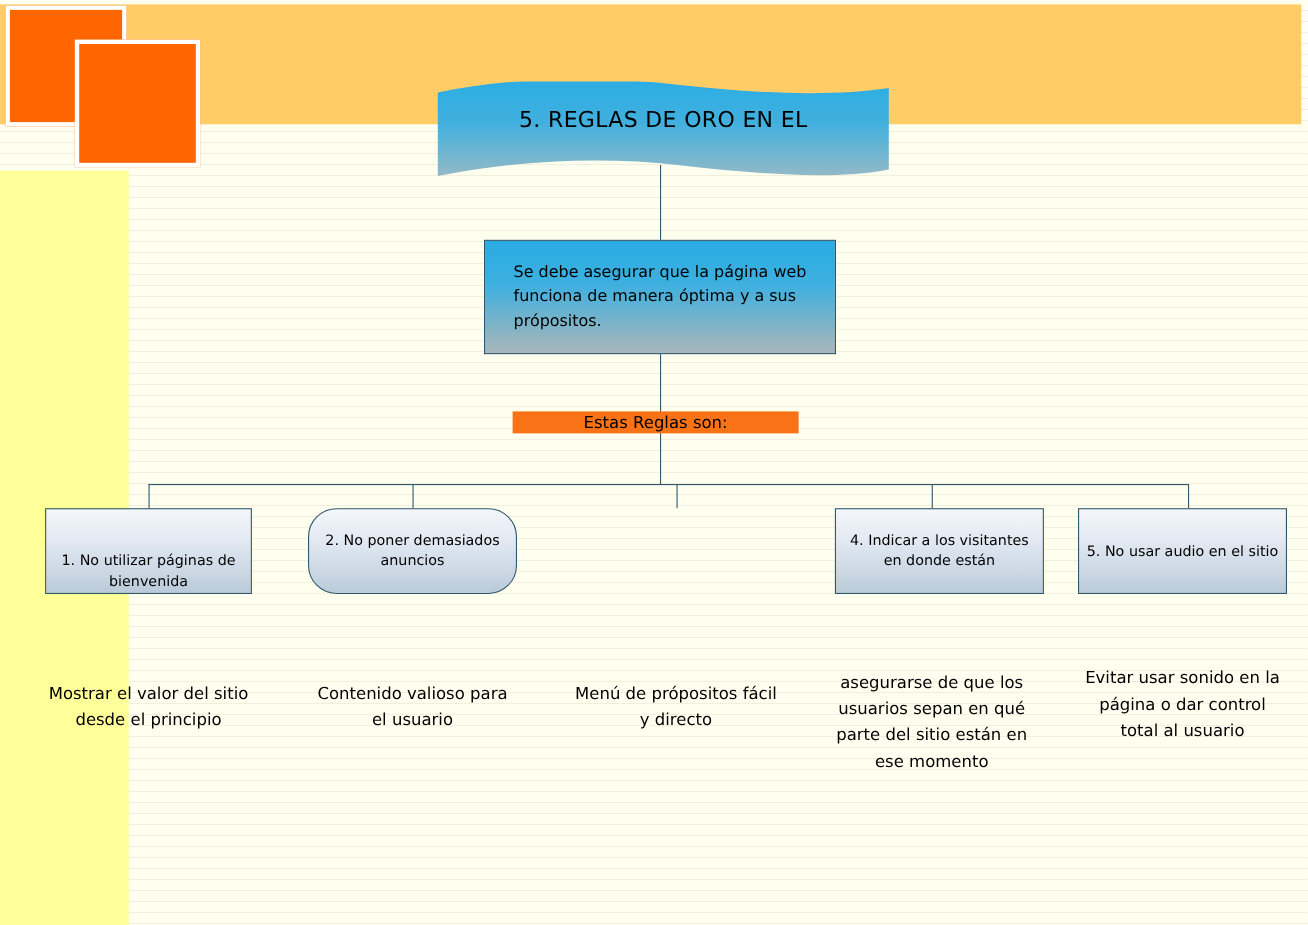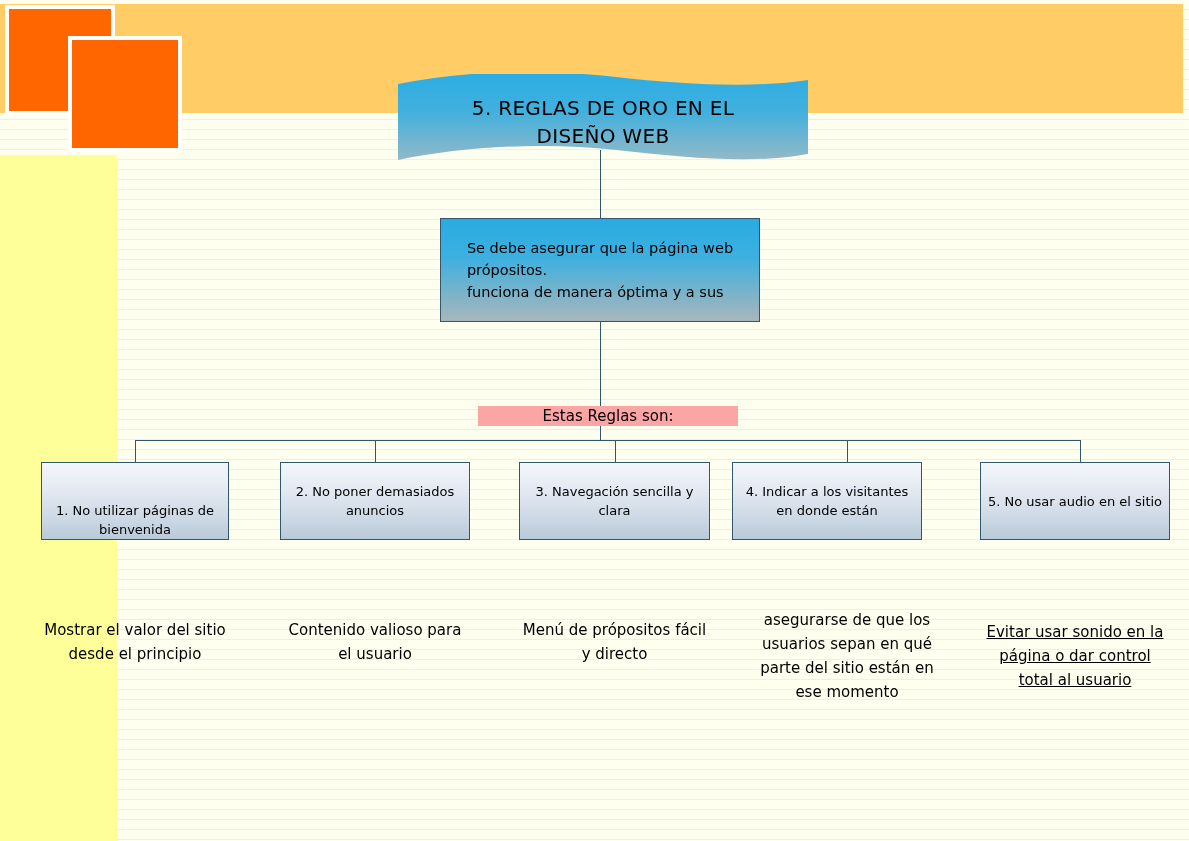--- a/index.html
+++ b/index.html
@@ -97,29 +97,28 @@
     font-family: "DejaVu Sans", sans-serif;
     font-size: 14.5px;
     line-height: 22px;
     color: #000000;
     padding: 0 8px;
   }
 
   
   #intermediate-label {
     position: absolute;
-    left: 478px; top: 374px;
+    left: 466px; top: 374px;
     width: 260px;
     text-align: center;
     font-family: "DejaVu Sans", sans-serif;
     font-size: 15px;
     color: #000000;
-    background: #fca5a5;
+    background: #f97316;
     padding: 1px 0;
-    margin-top: 32px;
   }
 
   
   .rule-box {
     position: absolute;
     top: 462px;
     height: 78px;
     background: linear-gradient(to bottom, #F3F6FB 0%, #E4EAF3 35%, #C9D6E3 78%, #B9CAD9 100%);
     border: 1px solid #31576B;
     box-sizing: border-box;
@@ -172,61 +171,57 @@
       <path d="M 2,10
                C 70,-4 150,-5 220,3
                C 290,11 360,14 412,6
                L 412,80
                C 360,90 290,84 220,76
                C 150,68 70,72 2,86
                Z" fill="url(#ribbonGrad)"></path>
     </svg>
     <div id="title-ribbon-text">
       <div>5. REGLAS DE ORO EN EL</div>
-      <div>DISEÑO WEB</div>
     </div>
   </div>
 
   <div class="connector v-line" style="left:600px; top:150px; height:68px;"></div>
 
   <div id="statement-box">
     <div id="statement-text">
       <div>Se debe asegurar que la página web</div>
+      <div>funciona de manera óptima y a sus</div>
       <div>própositos.</div>
-      <div>funciona de manera óptima y a sus</div>
     </div>
   </div>
 
   <div class="connector v-line" style="left:600px; top:322px; height:118px;"></div>
 
   <div id="intermediate-label">Estas Reglas son:</div>
 
   <div class="connector h-line" style="left:135px; top:440px; width:945px;"></div>
 
   <div class="connector v-line" style="left:135px; top:440px; height:22px;"></div>
   <div class="connector v-line" style="left:375px; top:440px; height:22px;"></div>
   <div class="connector v-line" style="left:615px; top:440px; height:22px;"></div>
   <div class="connector v-line" style="left:847px; top:440px; height:22px;"></div>
   <div class="connector v-line" style="left:1080px; top:440px; height:22px;"></div>
 
   <div class="rule-box" style="left:41px; width:188px;align-items:flex-end;">
     <div class="rule-box-text">1. No utilizar páginas de bienvenida</div>
   </div>
-  <div class="rule-box" style="left:280px; width:190px;">
+  <div class="rule-box" style="left:280px; width:190px;border-radius:26px;">
     <div class="rule-box-text">2. No poner demasiados anuncios</div>
   </div>
-  <div class="rule-box" style="left:519px; width:191px;">
-    <div class="rule-box-text">3. Navegación sencilla y clara</div>
-  </div>
-  <div class="rule-box" style="left:732px; width:190px;">
+  <div class="rule-box" style="left:759px; width:190px;">
     <div class="rule-box-text">4. Indicar a los visitantes en donde están</div>
   </div>
   <div class="rule-box" style="left:980px; width:190px;">
     <div class="rule-box-text">5. No usar audio en el sitio</div>
   </div>
 
   <div class="desc-text" style="left:40px; width:190px;">Mostrar el valor del sitio desde el principio</div>
   <div class="desc-text" style="left:280px; width:190px;">Contenido valioso para el usuario</div>
   <div class="desc-text" style="left:519px; width:191px;">Menú de própositos fácil y directo</div>
   <div class="desc-text" style="left:752px; width:190px; top:608px;">asegurarse de que los usuarios sepan en qué parte del sitio están en ese momento</div>
-  <div class="desc-text" style="left:980px; width:190px; top:620px;text-decoration:underline;">Evitar usar sonido en la página o dar control total al usuario</div>
+  <div class="desc-text" style="left:980px; width:190px; top:604px;">Evitar usar sonido en la página o dar control total al usuario</div>
 
 </div>
 
 </body></html>

